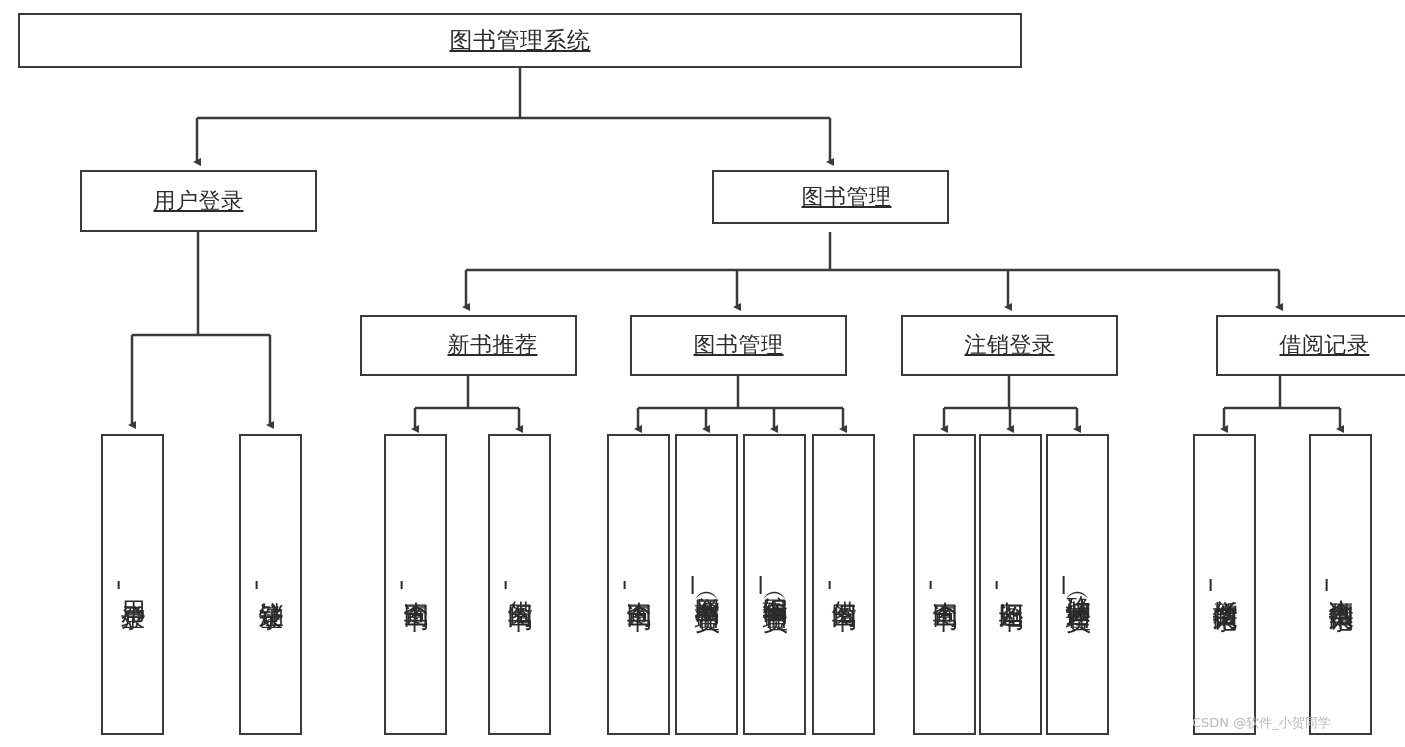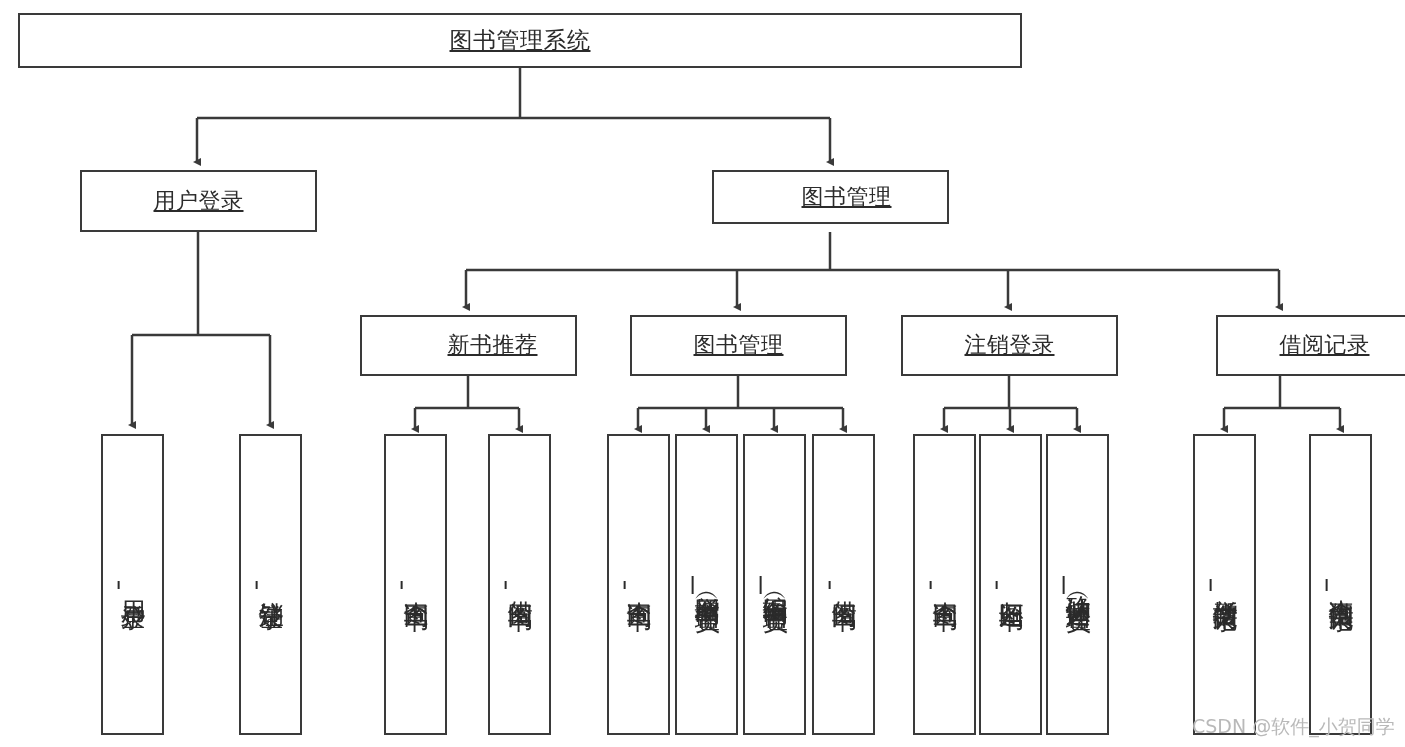--- a/index.html
+++ b/index.html
@@ -62,21 +62,21 @@
     writing-mode: vertical-rl;
     text-orientation: upright;
     font-size: 25px;
     line-height: 1.05;
     letter-spacing: 2px;
     max-height: 100%;
   }
   .watermark {
     position: absolute;
     color: #b9b9b9;
-    font-size: 19px;
+    font-size: 13px;
     white-space: nowrap;
     z-index: 5;
     font-family: "DejaVu Sans", "Liberation Sans", sans-serif;
   }
 </style>
 </head>
 <body>
 
 <div id="diagram">
 

